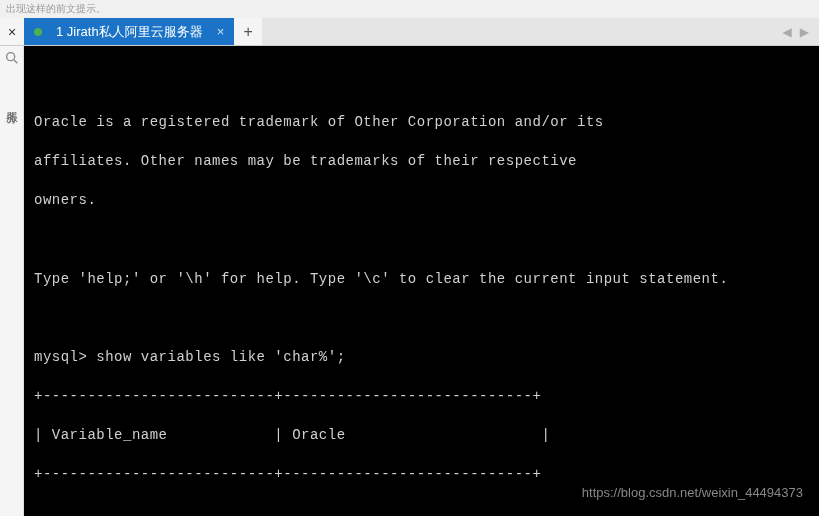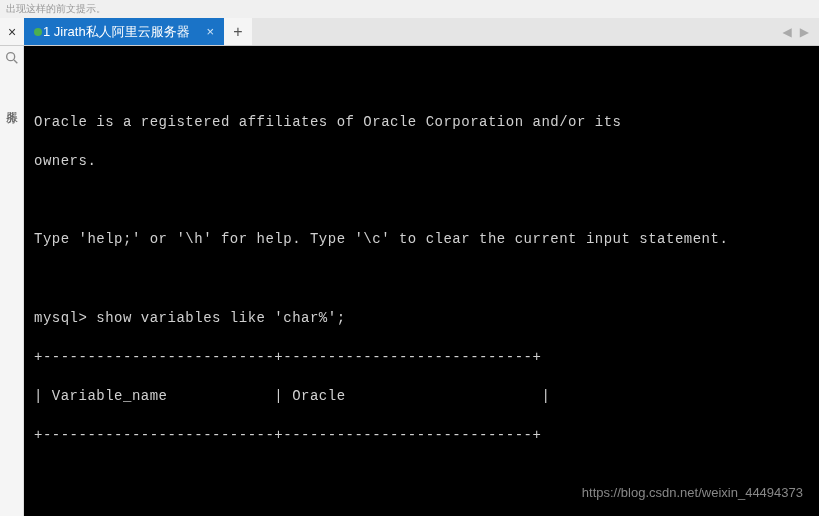--- a/index.html
+++ b/index.html
@@ -37,21 +37,21 @@
       cursor: pointer;
       background: #f5f5f5;
     }
     .tab {
       display: flex;
       align-items: center;
       padding: 0 10px;
       background: #1a73c7;
       color: #fff;
       font-size: 13px;
-      gap: 1px;
+      gap: 14px;
       cursor: pointer;
       min-width: 200px;
     }
     .tab-dot {
       width: 8px;
       height: 8px;
       border-radius: 50%;
       background: #4caf50;
     }
     .tab-close {
@@ -152,21 +152,22 @@
       <svg viewBox="0 0 24 24" fill="none" stroke="#888" stroke-width="2">
         <circle cx="10" cy="10" r="6"></circle>
           <line x1="15" y1="15" x2="20" y2="20"></line>
       </svg>
     </span>
     <span class="side-text">服务</span>
   </div>
 
   <div class="terminal">
 <div class="terminal-line"> </div>
-<div class="terminal-line">Oracle is a registered affiliates of Oracle Corporation and/or its</div>
+<div class="terminal-line">Oracle is a registered trademark of Other Corporation and/or its</div>
+<div class="terminal-line">affiliates. Other names may be trademarks of their respective</div>
 <div class="terminal-line">owners.</div>
 <div class="terminal-line"> </div>
 <div class="terminal-line">Type 'help;' or '\h' for help. Type '\c' to clear the current input statement.</div>
 <div class="terminal-line"> </div>
 <div class="terminal-line">mysql&gt; show variables like 'char%';</div>
 <div class="terminal-line">+--------------------------+----------------------------+</div>
 <div class="terminal-line">| Variable_name            | Oracle                      |</div>
 <div class="terminal-line">+--------------------------+----------------------------+</div>
 
 

